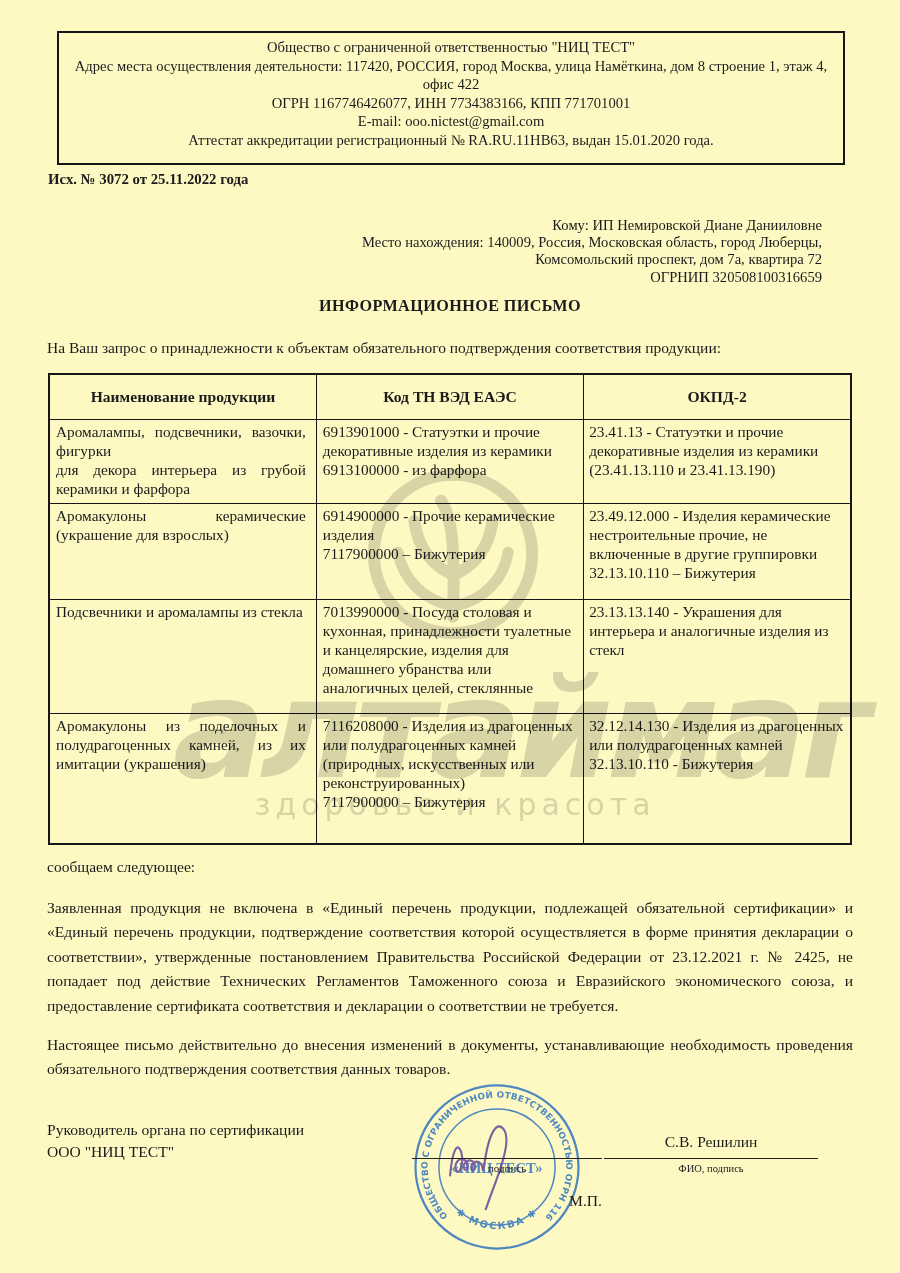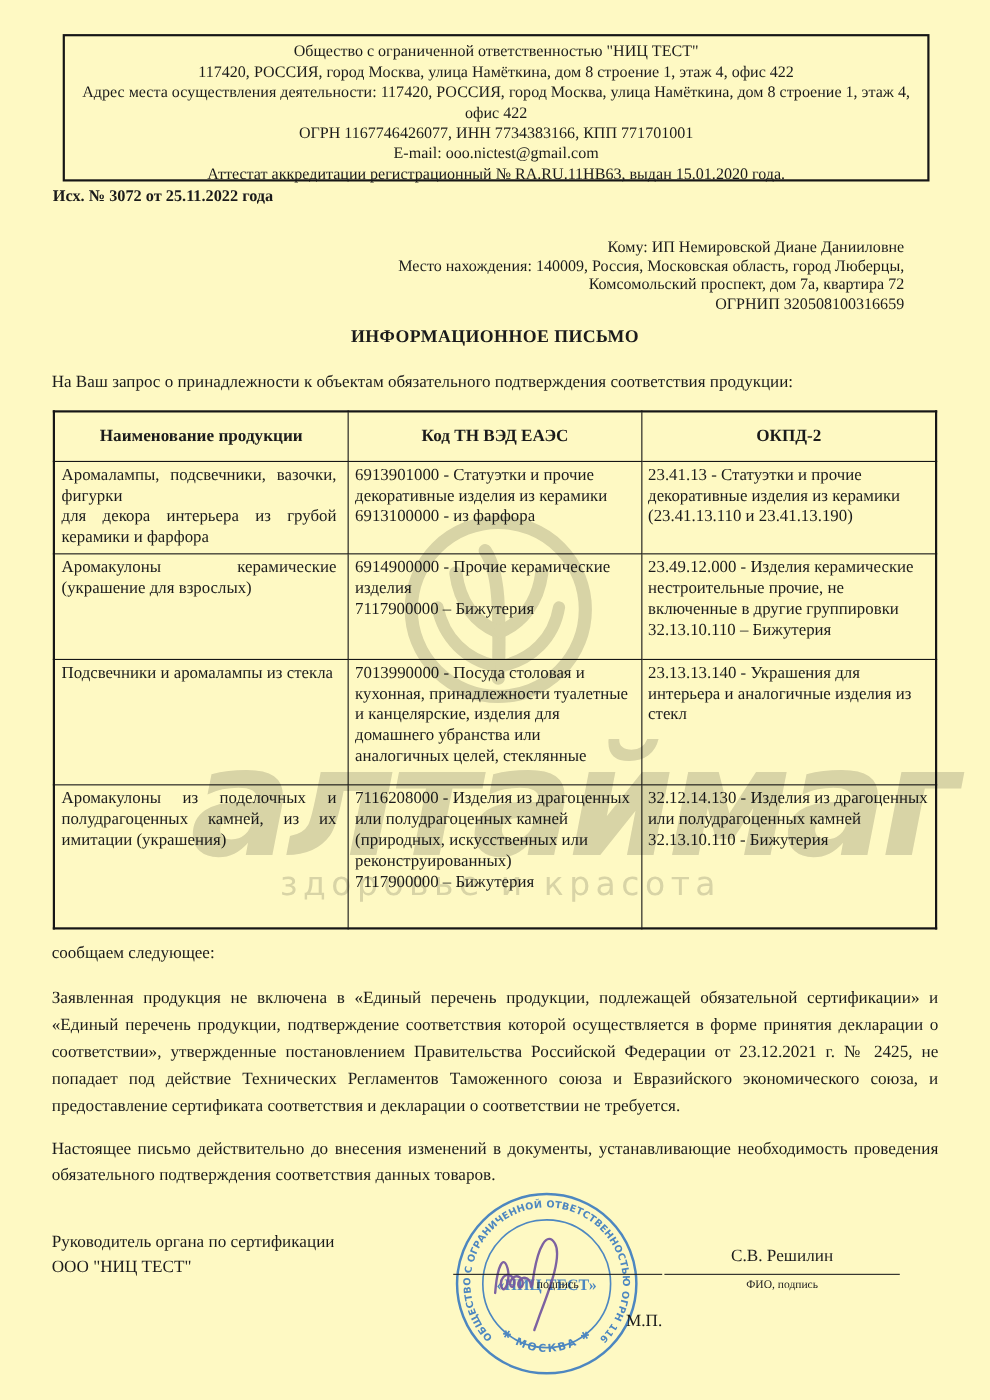--- a/index.html
+++ b/index.html
@@ -78,21 +78,20 @@
   .wm-tagline { left:0; top:787px; width:910px; text-align:center;
                 font-size:30px; letter-spacing:5px; }
 </style>
 </head>
 <body>
 
 <div class="page">
 
   <div class="abs letterhead">
     <div>Общество с ограниченной ответственностью "НИЦ ТЕСТ"</div>
-    <div>117420, РОССИЯ, город Москва, улица Намёткина, дом 8 строение 1, этаж 4, офис 422</div>
     <div>Адрес места осуществления деятельности: 117420, РОССИЯ, город Москва, улица Намёткина, дом 8 строение 1, этаж 4, офис 422</div>
     <div>ОГРН 1167746426077, ИНН 7734383166, КПП 771701001</div>
     <div>E-mail: ooo.nictest@gmail.com</div>
     <div>Аттестат аккредитации регистрационный № RA.RU.11НВ63, выдан 15.01.2020 года.</div>
   </div>
 
   <div class="abs outref">Исх. № 3072 от 25.11.2022 года</div>
 
   <div class="abs recipient">
     <div>Кому: ИП Немировской Диане Данииловне</div>

